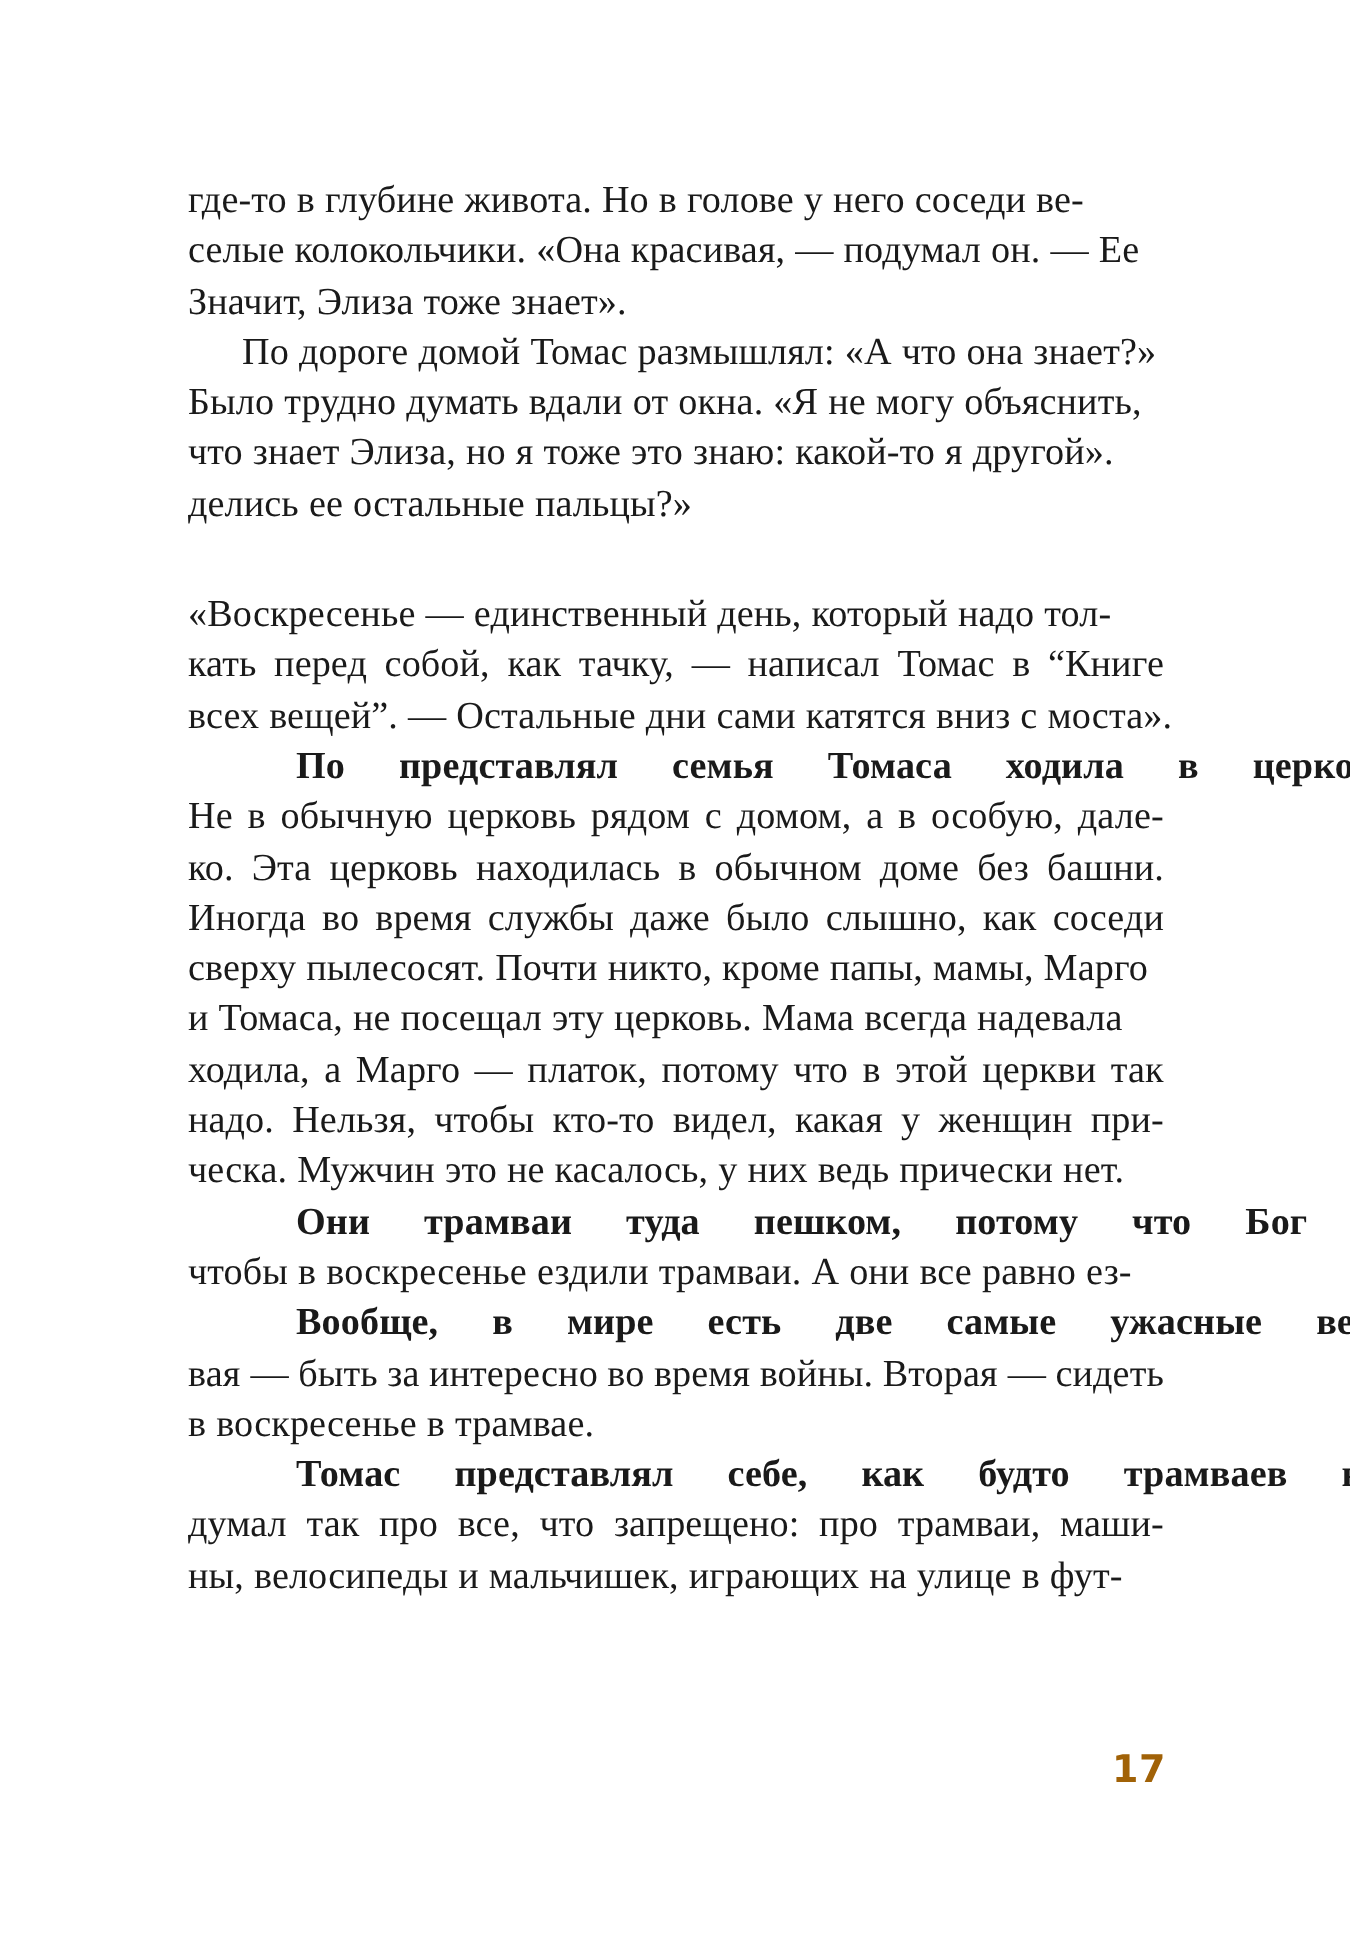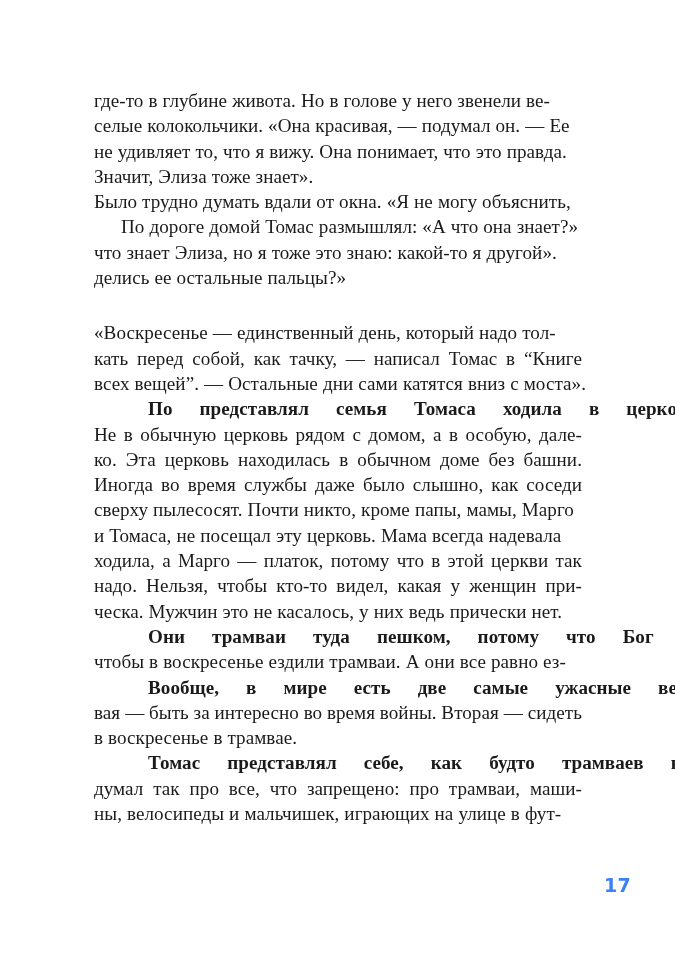--- a/index.html
+++ b/index.html
@@ -74,44 +74,42 @@
 
   #page-number {
     position: absolute;
     left: 0;
     top: 874px;
     width: 583px;
     text-align: right;
     font-family: "DejaVu Sans", "Liberation Sans", sans-serif;
     font-size: 19px;
     font-weight: bold;
-    color: #3b82f6;
+    color: #a16207;
     letter-spacing: 0.3px;
-    padding-left: 48px;
   }
 </style>
 </head>
 <body>
 
 <div id="page">
 
   <div id="text-column">
 
     <div class="block">
 
       <p class="para">
-        <span class="line">где-то в глубине живота. Но в голове у него звенели ве-</span>
+        <span class="line">где-то в глубине живота. Но в голове у него соседи ве-</span>
         <span class="line">селые колокольчики. «Она красивая, — подумал он. — Ее</span>
-        <span class="line">не удивляет то, что я вижу. Она понимает, что это правда.</span>
         <span class="line">Значит, Элиза тоже знает».</span>
       </p>
 
       <p class="para">
+        <span class="line indent">По дороге домой Томас размышлял: «А что она знает?»</span>
         <span class="line">Было трудно думать вдали от окна. «Я не могу объяснить,</span>
-        <span class="line indent">По дороге домой Томас размышлял: «А что она знает?»</span>
         <span class="line">что знает Элиза, но я тоже это знаю: какой-то я другой».</span>
         <span class="line">делись ее остальные пальцы?»</span>
       </p>
     </div>
 
     <div class="section-gap"></div>
 
     <div class="block">
 
       <p class="para">

